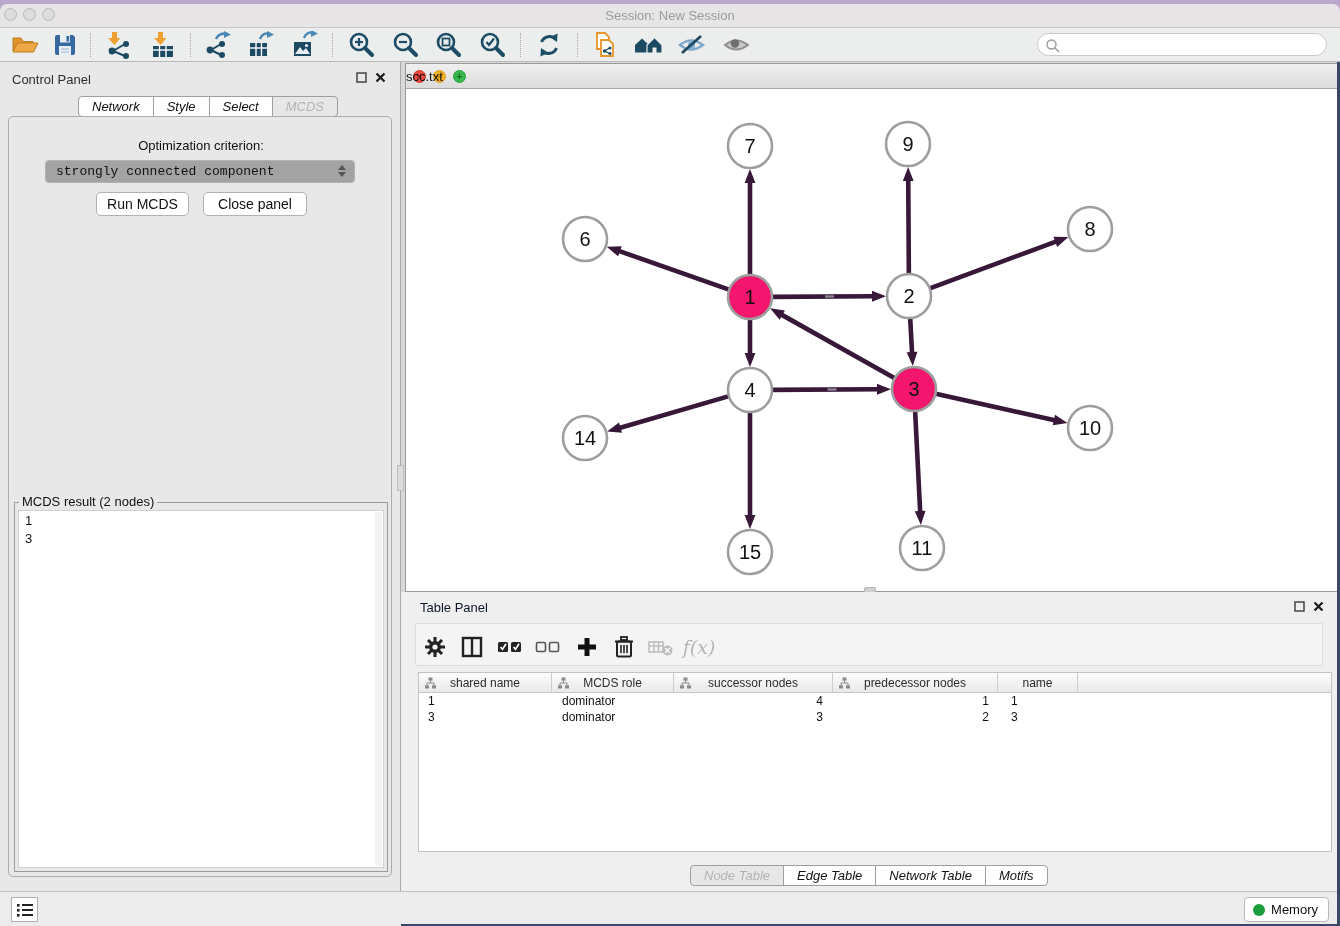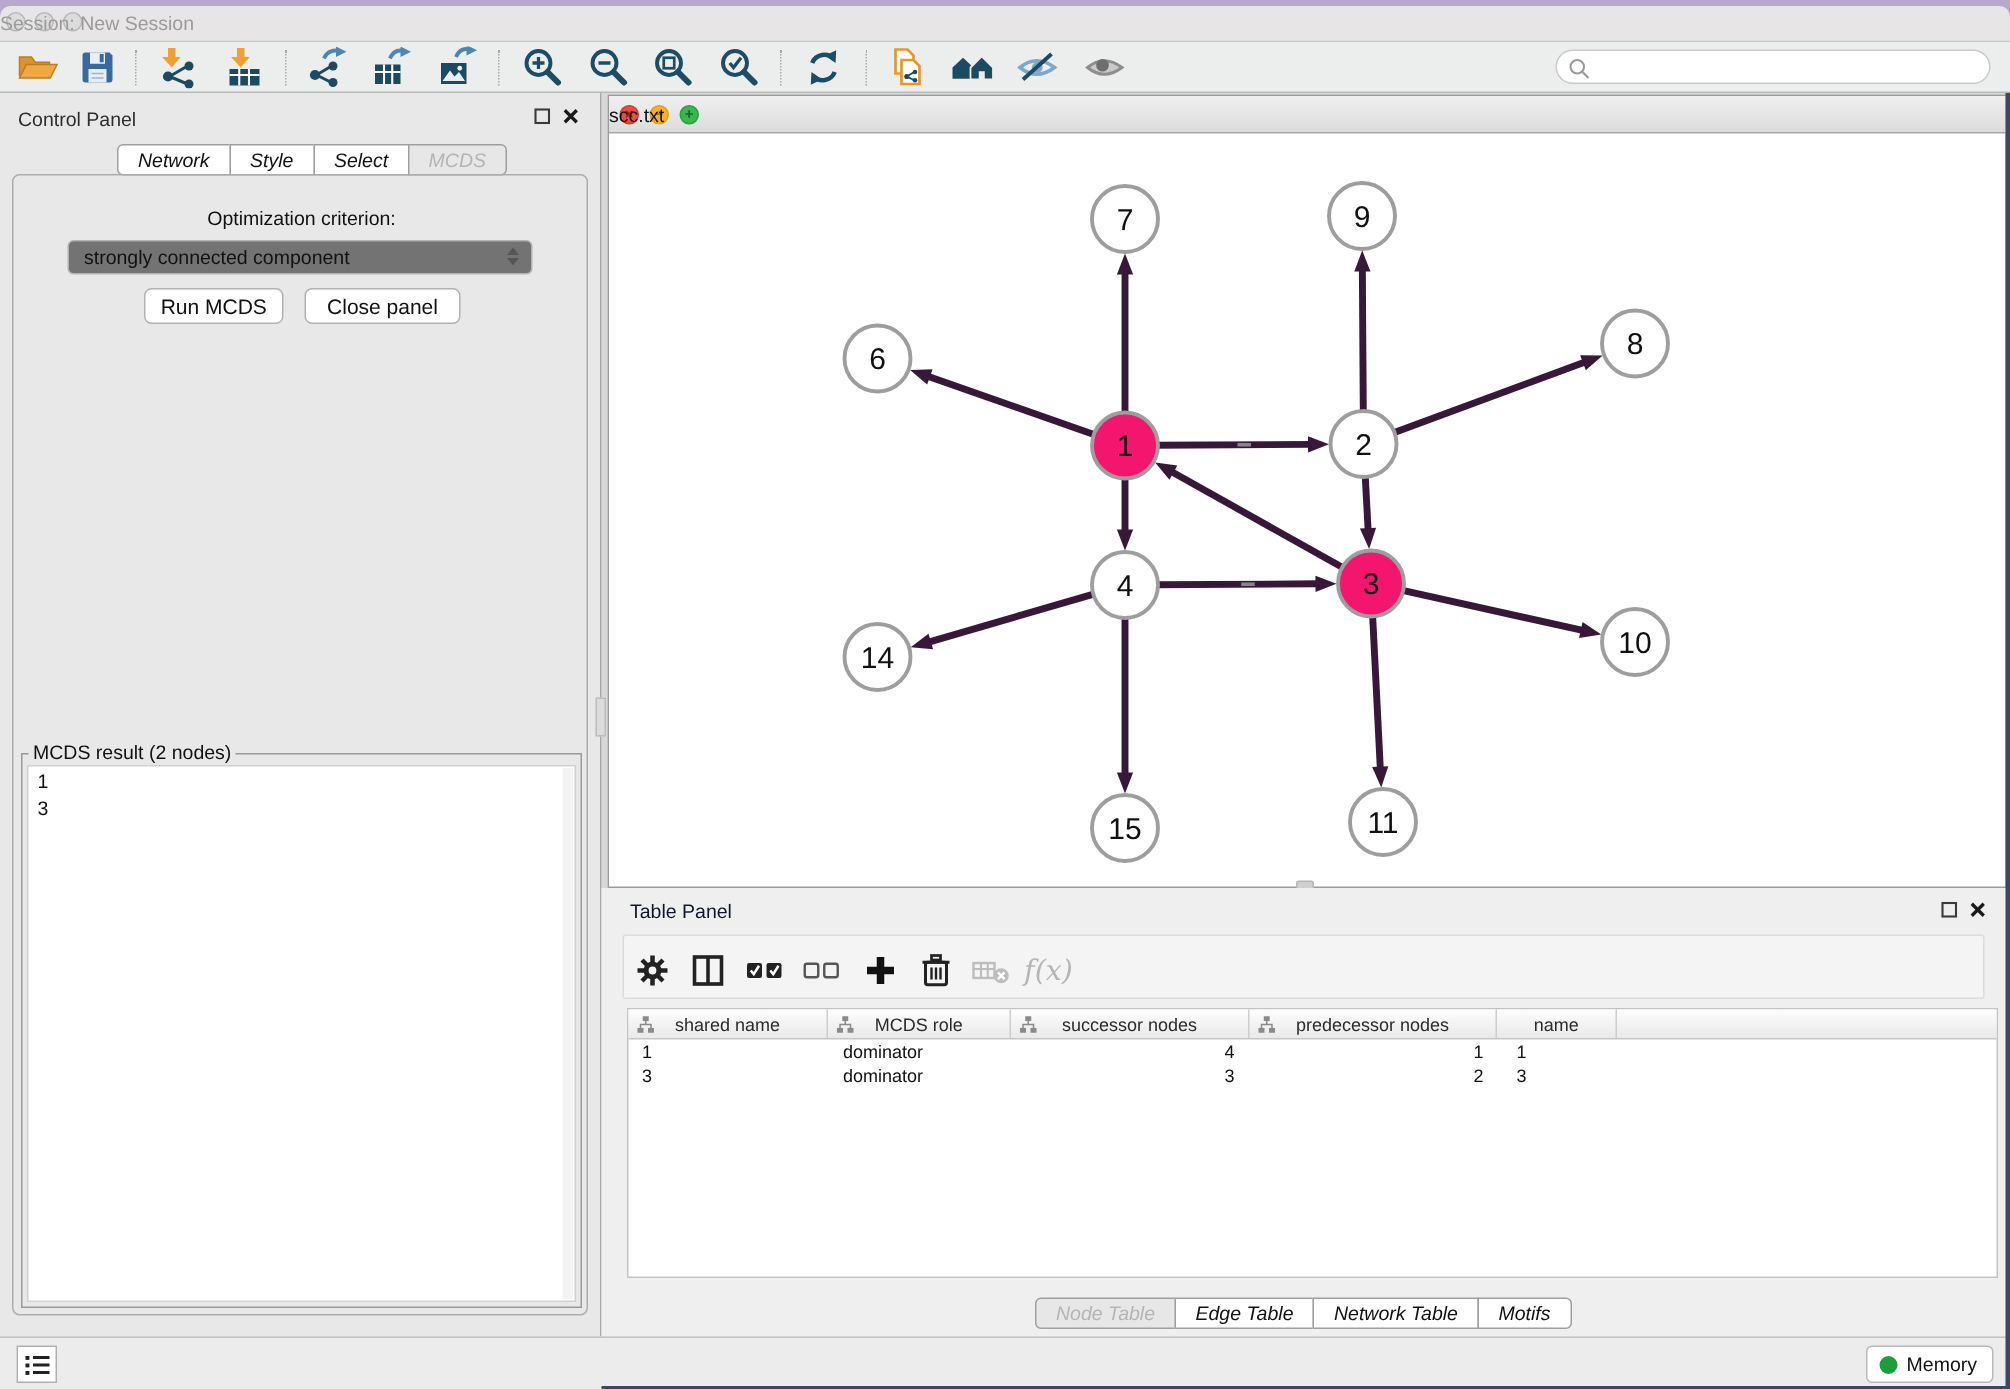--- a/index.html
+++ b/index.html
@@ -4,41 +4,41 @@
 <style>
   * { margin:0; padding:0; box-sizing:border-box; }
   html,body { width:1340px; height:926px; overflow:hidden; font-family:"Liberation Sans",sans-serif; }
   body { background:#d8d8d8; }
   #app { position:absolute; left:0; top:0; width:1340px; height:926px; }
   #top-strip { position:absolute; left:0; top:0; width:1340px; height:16px; background:#b9a7cd; }
 
   
   #titlebar { position:absolute; left:0; top:4px; width:1340px; height:24px; background:#e7e5e6; border-bottom:1px solid #c9c7c8; border-radius:7px 7px 0 0; }
   .tl-dot { position:absolute; top:4px; width:13px; height:13px; border-radius:50%; background:#dcdcdc; border:1px solid #b9b9b9; }
-  #win-title { position:absolute; top:4px; left:0; width:100%; font-size:13px; color:#9b9b9b; }
+  #win-title { position:absolute; top:4px; left:0; width:100%; text-align:center; font-size:13px; color:#9b9b9b; }
 
   
   #toolbar { position:absolute; left:0; top:28px; width:1340px; height:34px; background:#eceeed; border-bottom:1px solid #b9b9b9; }
   .tb-icon { position:absolute; top:2px; width:34px; height:30px; display:flex; align-items:center; justify-content:center; }
   .tb-sep { position:absolute; top:5px; height:24px; width:1px; border-left:1px dotted #a8a8a8; }
   #search-box { position:absolute; left:1037px; top:5px; width:290px; height:23px; background:#fff; border:1px solid #c9c9c9; border-radius:12px; }
   #search-box svg { position:absolute; left:7px; top:4px; }
 
   
   #control-panel { position:absolute; left:0; top:62px; width:401px; height:829px; background:#e8e8e8; border-right:1px solid #a9a9a9; }
   #cp-title { position:absolute; left:12px; top:10px; font-size:13px; color:#2e2e2e; }
   .panel-btns { position:absolute; display:flex; gap:8px; align-items:center; }
   #cp-box { position:absolute; left:8px; top:54px; width:384px; height:761px; border:1px solid #adadad; border-radius:5px; }
   .tabgroup { position:absolute; display:flex; height:21px;font-style:italic; }
   .tab { font-size:13px; color:#111; background:#fff; border:1px solid #9f9f9f; margin-left:-1px; padding:2px 13px 0 13px; text-align:center; white-space:nowrap; }
   .tab.first { border-radius:4px 0 0 4px; margin-left:0; }
   .tab.last { border-radius:0 4px 4px 0; }
   .tab.disabled { background:#e7e7e7; color:#b4b4b4; }
   #opt-label { position:absolute; left:0; top:21px; width:384px; text-align:center; font-size:13px; color:#111; }
-  #criterion-select { position:absolute; left:36px; top:43px; width:310px; height:23px; background:#737373; border:1px solid #b2b2b2; border-radius:4px; font-size:13px; color:#111; padding:3px 0 0 10px; }
+  #criterion-select { position:absolute; left:36px; top:43px; width:310px; height:23px; background:#a3a3a3; border:1px solid #b2b2b2; border-radius:4px; font-size:13px; color:#111; padding:3px 0 0 10px;font-family:Liberation Mono, monospace; }
   #criterion-caret { position:absolute; right:8px; top:4px; display:flex; flex-direction:column; gap:2px; align-items:center; }
   #criterion-caret i { width:0; height:0; border-left:4px solid transparent; border-right:4px solid transparent; }
   #criterion-caret i.up { border-bottom:5px solid #555; }
   #criterion-caret i.dn { border-top:5px solid #555; }
   .cp-btn { position:absolute; top:75px; height:24px; background:#fff; border:1px solid #b2b2b2; border-radius:5px; font-size:14px; color:#111; text-align:center; padding-top:3px; }
   #result-group { position:absolute; left:5px; top:385px; width:374px; height:370px; border:1px solid #9a9a9a; }
   #result-legend { position:absolute; left:4px; top:-9px; background:#e8e8e8; font-size:13px; color:#111; padding:0 3px; }
   #result-white { position:absolute; left:3px; top:7px; width:366px; height:358px; background:#fff; border:1px solid #d0d0d0; }
   .result-item { font-size:13px; color:#111; padding:1px 0 0 6px; line-height:17px; }
   #result-scroll { position:absolute; right:1px; top:1px; width:7px; height:354px; background:#f3f3f3; }

